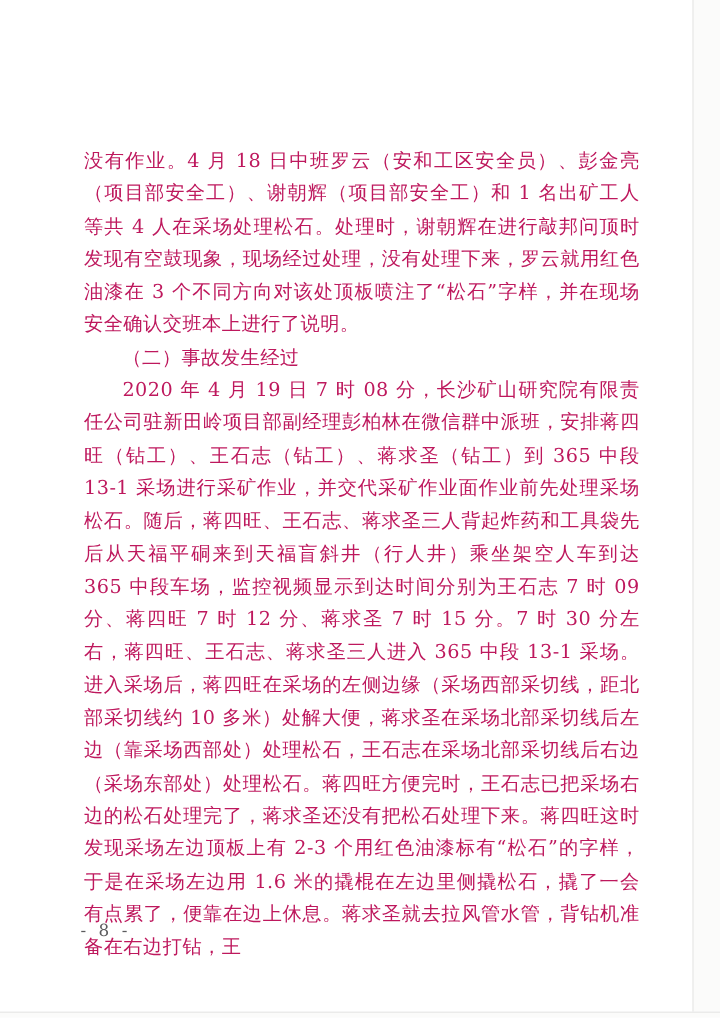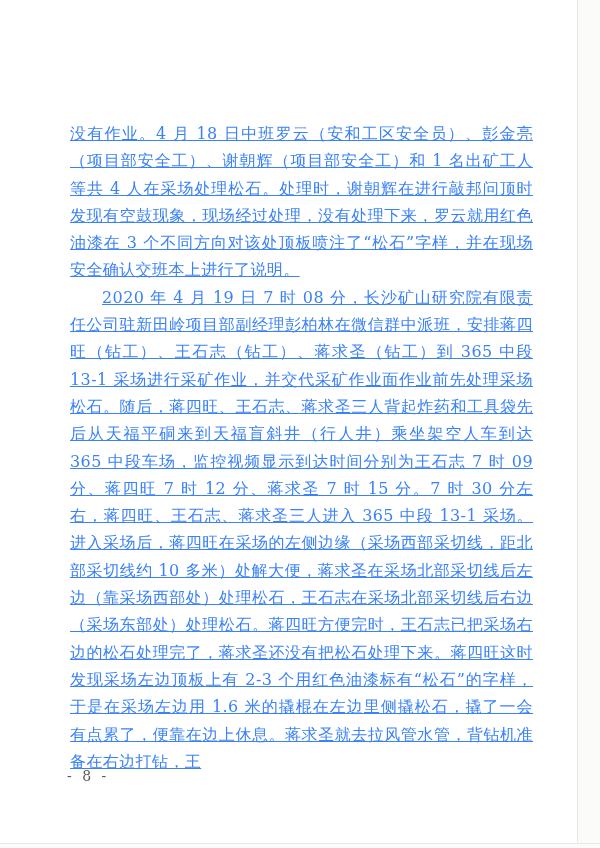--- a/index.html
+++ b/index.html
@@ -52,24 +52,23 @@
     height: 1px;
     background: #e7e7e5;
   }
   .text-block {
     position: absolute;
     left: 70px;
     top: 120px;
     width: 463px;
     font-size: 16px;
     line-height: 27.3px;
-    color: #3b82f6;
+    color: #be185d;
     text-align: justify;
     letter-spacing: 0.4px;
-    text-decoration: underline;
   }
   .text-block p {
     margin: 0;
     padding: 0;
   }
   .text-block p.indent {
     text-indent: 2em;
   }
   .page-num {
     position: absolute;
@@ -81,20 +80,21 @@
     white-space: pre;
   }
 </style>
 </head>
 <body>
 
 <div class="page">
 
   <div class="text-block">
     <p>没有作业。4 月 18 日中班罗云（安和工区安全员）、彭金亮（项目部安全工）、谢朝辉（项目部安全工）和 1 名出矿工人等共 4 人在采场处理松石。处理时，谢朝辉在进行敲邦问顶时发现有空鼓现象，现场经过处理，没有处理下来，罗云就用红色油漆在 3 个不同方向对该处顶板喷注了“松石”字样，并在现场安全确认交班本上进行了说明。</p>
+    <p class="indent">（二）事故发生经过</p>
     <p class="indent">2020 年 4 月 19 日 7 时 08 分，长沙矿山研究院有限责任公司驻新田岭项目部副经理彭柏林在微信群中派班，安排蒋四旺（钻工）、王石志（钻工）、蒋求圣（钻工）到 365 中段 13-1 采场进行采矿作业，并交代采矿作业面作业前先处理采场松石。随后，蒋四旺、王石志、蒋求圣三人背起炸药和工具袋先后从天福平硐来到天福盲斜井（行人井）乘坐架空人车到达 365 中段车场，监控视频显示到达时间分别为王石志 7 时 09 分、蒋四旺 7 时 12 分、蒋求圣 7 时 15 分。7 时 30 分左右，蒋四旺、王石志、蒋求圣三人进入 365 中段 13-1 采场。进入采场后，蒋四旺在采场的左侧边缘（采场西部采切线，距北部采切线约 10 多米）处解大便，蒋求圣在采场北部采切线后左边（靠采场西部处）处理松石，王石志在采场北部采切线后右边（采场东部处）处理松石。蒋四旺方便完时，王石志已把采场右边的松石处理完了，蒋求圣还没有把松石处理下来。蒋四旺这时发现采场左边顶板上有 2-3 个用红色油漆标有“松石”的字样，于是在采场左边用 1.6 米的撬棍在左边里侧撬松石，撬了一会有点累了，便靠在边上休息。蒋求圣就去拉风管水管，背钻机准备在右边打钻，王</p>
   </div>
 
   <div class="page-num">- 8 -</div>
 
   <div class="edge-right-area"></div>
   <div class="edge-v"></div>
   <div class="edge-bottom-area"></div>
   <div class="edge-h"></div>
 

